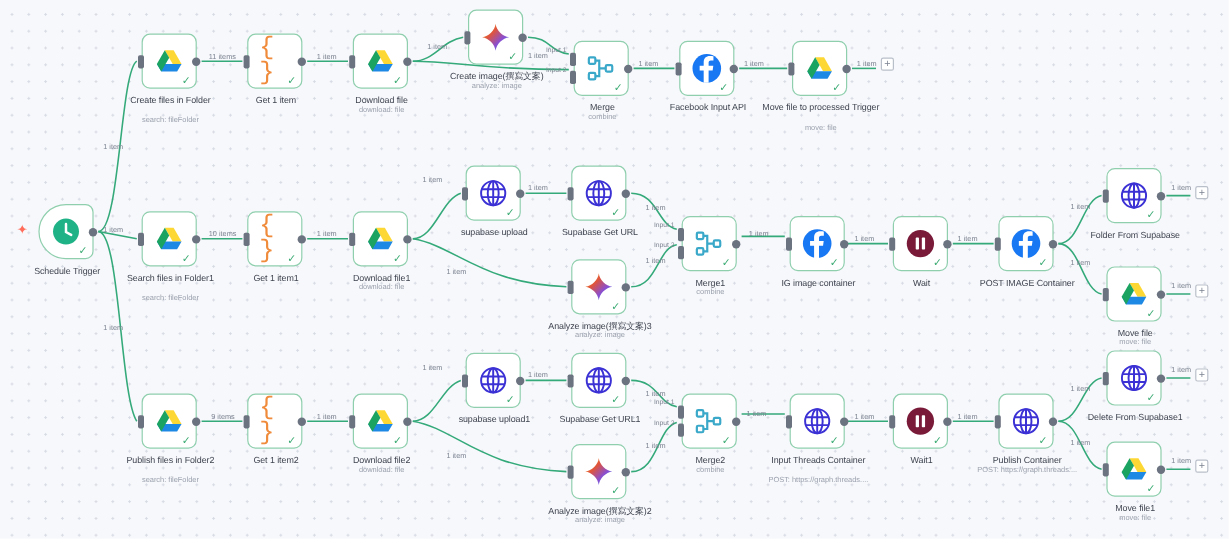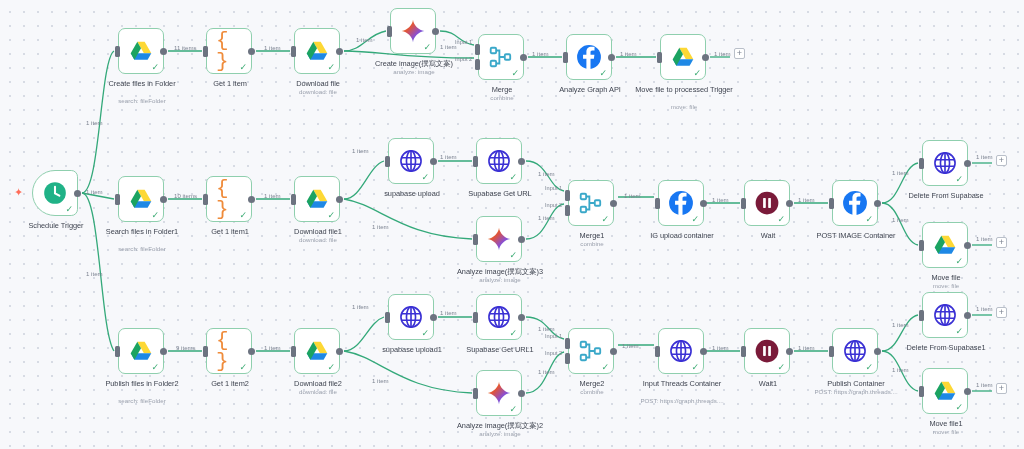--- a/index.html
+++ b/index.html
@@ -257,21 +257,21 @@
       <div class="node" style="left: 566px; top: 34px;">
         <span>
           <svg class="icon" viewBox="0 0 24 24">
             <circle cx="12" cy="12" r="11" fill="#1877f2"></circle>
             <path d="M13.4 23V13.6h3.1l.5-3.6h-3.6V7.7c0-1 .3-1.8 1.8-1.8h1.9V2.7c-.3-.05-1.5-.15-2.8-.15-2.8 0-4.7 1.7-4.7 4.8V10H6.5v3.6h3.1V23z" fill="#fff"></path>
           </svg>
         </span>
         <span class="check">✓</span>
         <span class="port-in"></span>
         <span class="port out"></span>
-        <div class="node-label">Analyze Graph API</div>
+        <div class="node-label">Facebook Input API</div>
       </div>
       <div class="node" style="left: 660px; top: 34px;">
         <span>
           <svg class="icon" viewBox="0 0 24 24">
             <path d="M8.6 3.5h6.8l6.1 10.6h-6.8z" fill="#fdd835"></path>
             <path d="M2.5 14.1h19l-3.4 5.9h-12.2z" fill="#1e88e5"></path>
             <path d="M8.6 3.5l-6.1 10.6 3.4 5.9 6.1-10.6z" fill="#1ba361"></path>
           </svg>
         </span>
         <span class="check">✓</span>
@@ -382,21 +382,21 @@
       <div class="node" style="left: 658px; top: 180px;">
         <span>
           <svg class="icon" viewBox="0 0 24 24">
             <circle cx="12" cy="12" r="11" fill="#1877f2"></circle>
             <path d="M13.4 23V13.6h3.1l.5-3.6h-3.6V7.7c0-1 .3-1.8 1.8-1.8h1.9V2.7c-.3-.05-1.5-.15-2.8-.15-2.8 0-4.7 1.7-4.7 4.8V10H6.5v3.6h3.1V23z" fill="#fff"></path>
           </svg>
         </span>
         <span class="check">✓</span>
         <span class="port-in"></span>
         <span class="port out"></span>
-        <div class="node-label">IG upload container</div>
+        <div class="node-label">IG image container</div>
       </div>
       <div class="node" style="left: 744px; top: 180px;">
         <span>
           <svg class="icon" viewBox="0 0 24 24">
             <circle cx="12" cy="12" r="10.5" fill="#7a1a39"></circle>
             <rect x="8.4" y="7.4" width="2.5" height="9.2" rx="0.6" fill="#fff"></rect>
             <rect x="13.1" y="7.4" width="2.5" height="9.2" rx="0.6" fill="#fff"></rect>
           </svg>
         </span>
         <span class="check">✓</span>
@@ -420,21 +420,21 @@
         <span>
           <svg class="icon" viewBox="0 0 24 24" fill="none" stroke="#3b31d4" stroke-width="1.5">
             <circle cx="12" cy="12" r="9.3"></circle>
             <ellipse cx="12" cy="12" rx="4.2" ry="9.3"></ellipse>
             <path d="M2.9 9h18.2M2.9 15h18.2M12 2.7v18.6"></path>
           </svg>
         </span>
         <span class="check">✓</span>
         <span class="port-in"></span>
         <span class="port out"></span>
-        <div class="node-label">Delete From Supabase</div>
+        <div class="node-label">Folder From Supabase</div>
       </div>
       <div class="node" style="left: 922px; top: 222px;">
         <span>
           <svg class="icon" viewBox="0 0 24 24">
             <path d="M8.6 3.5h6.8l6.1 10.6h-6.8z" fill="#fdd835"></path>
             <path d="M2.5 14.1h19l-3.4 5.9h-12.2z" fill="#1e88e5"></path>
             <path d="M8.6 3.5l-6.1 10.6 3.4 5.9 6.1-10.6z" fill="#1ba361"></path>
           </svg>
         </span>
         <span class="check">✓</span>

